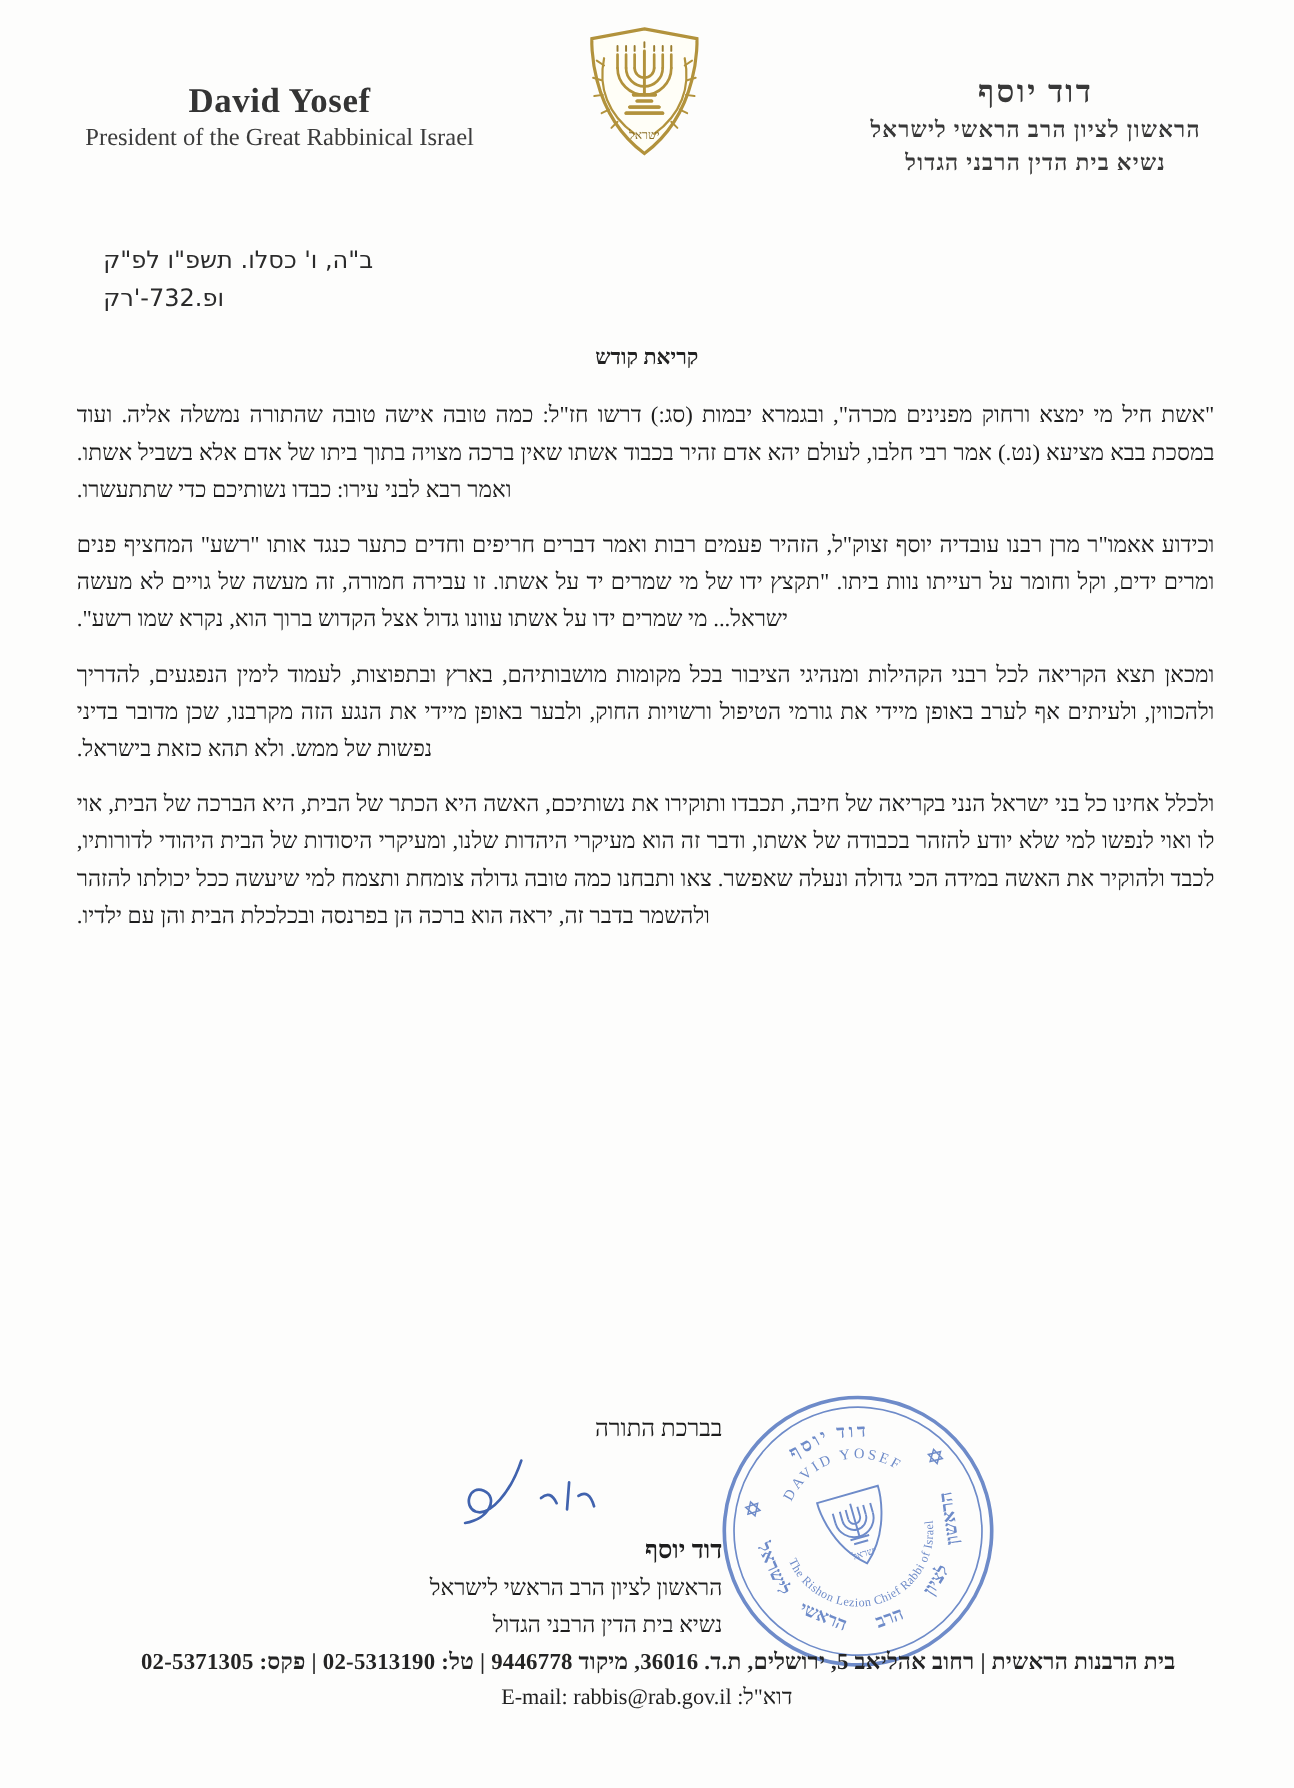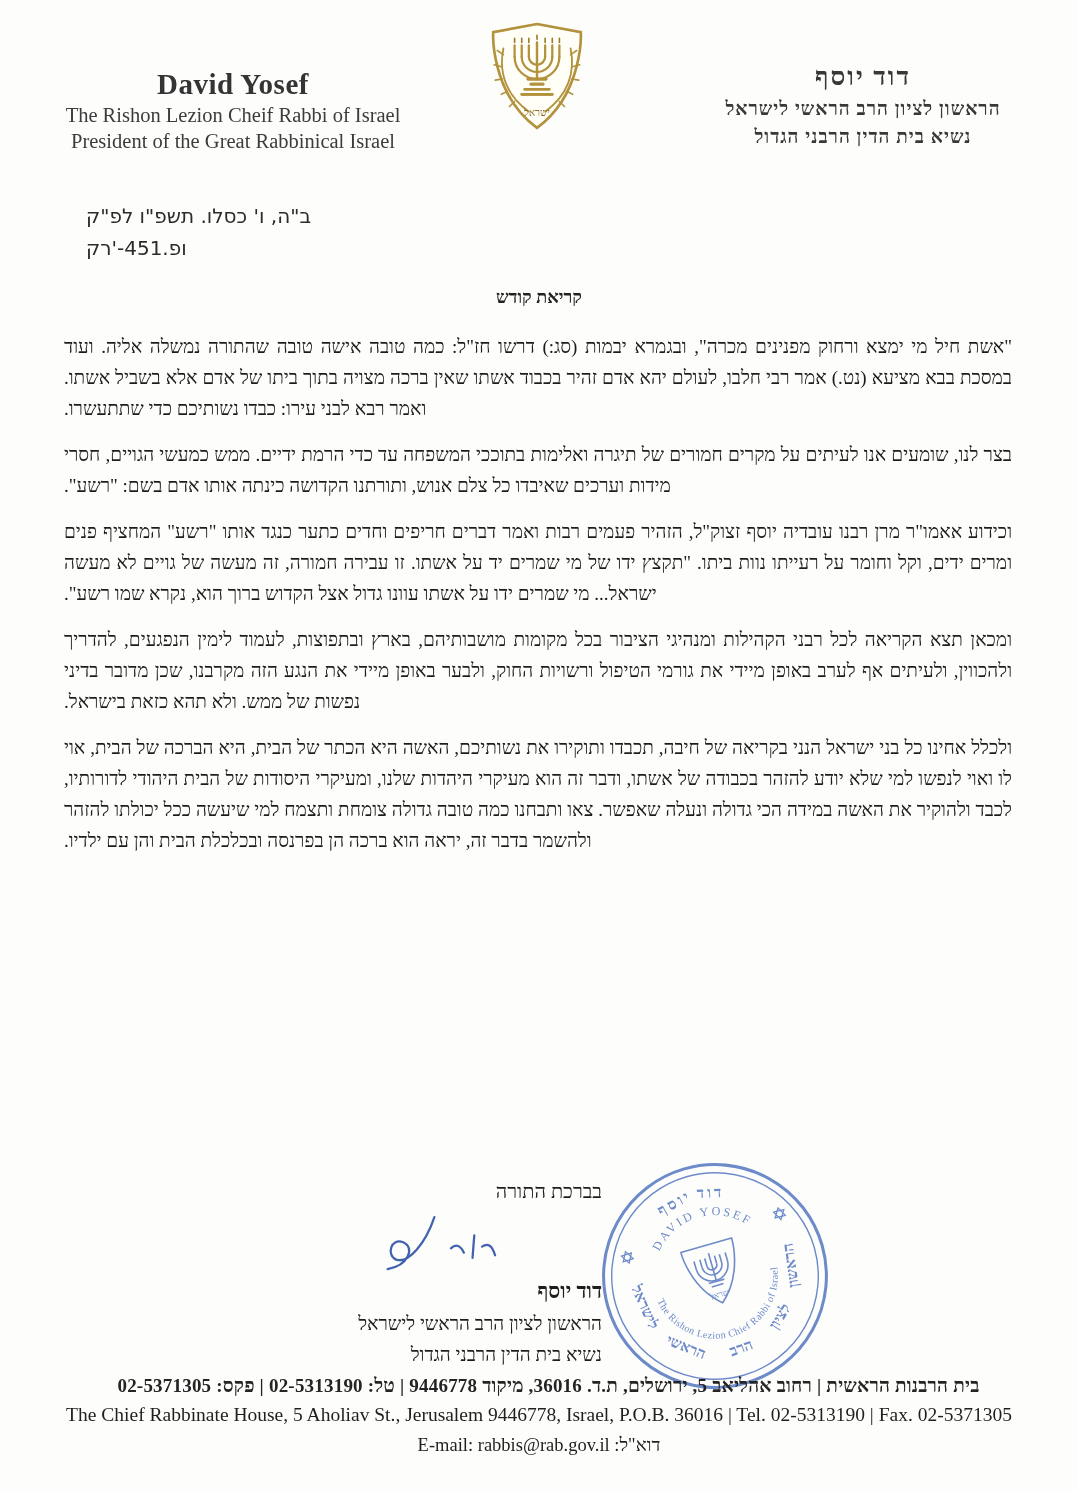--- a/index.html
+++ b/index.html
@@ -82,21 +82,20 @@
     direction:rtl;font-size:18.5px;color:#1f1f1f;line-height:30px;
   }
 </style>
 </head>
 <body>
 
 <div class="page">
 
   <div class="hdr-left">
     <div class="name">David Yosef</div>
-    <div class="sub">The Rishon Lezion Cheif Rabbi of Israel</div>
     <div class="sub">President of the Great Rabbinical Israel</div>
   </div>
 
   <div class="emblem-wrap">
     <svg viewBox="0 0 100 110" width="104" height="112" fill="none" stroke="#b2923c" stroke-width="2" stroke-linecap="round">
       <path d="M50,4 L93,12 C93,12 96,72 50,106 C4,72 7,12 7,12 Z" fill="#fffef7" stroke-width="2.6"></path>
 
       <path d="M17,28 C12,52 20,74 42,90" stroke-width="1.8"></path>
       <path d="M83,28 C88,52 80,74 58,90" stroke-width="1.8"></path>
       <path d="M17,34 l-6,-4 M15,46 l-7,-2 M16,58 l-7,1 M21,70 l-6,3 M28,80 l-5,5" stroke-width="1.6"></path>
@@ -116,28 +115,27 @@
   </div>
 
   <div class="hdr-right">
     <div class="name">דוד יוסף</div>
     <div class="sub">הראשון לציון הרב הראשי לישראל</div>
     <div class="sub">נשיא בית הדין הרבני הגדול</div>
   </div>
 
   <div class="dateblock">
     <div>ב"ה, ו' כסלו. תשפ"ו לפ"ק</div>
-    <div class="ref">קר'-451.פו</div>
+    <div class="ref">קר'-732.פו</div>
   </div>
 
   <div class="title">קריאת קודש</div>
 
   <div class="body-col">
     <p>"אשת חיל מי ימצא ורחוק מפנינים מכרה", ובגמרא יבמות (סג:) דרשו חז"ל: כמה טובה אישה טובה שהתורה נמשלה אליה. ועוד במסכת בבא מציעא (נט.) אמר רבי חלבו, לעולם יהא אדם זהיר בכבוד אשתו שאין ברכה מצויה בתוך ביתו של אדם אלא בשביל אשתו. ואמר רבא לבני עירו: כבדו נשותיכם כדי שתתעשרו.</p>
-    <p>בצר לנו, שומעים אנו לעיתים על מקרים חמורים של תיגרה ואלימות בתוככי המשפחה עד כדי הרמת ידיים. ממש כמעשי הגויים, חסרי מידות וערכים שאיבדו כל צלם אנוש, ותורתנו הקדושה כינתה אותו אדם בשם: "רשע".</p>
     <p>וכידוע אאמו"ר מרן רבנו עובדיה יוסף זצוק"ל, הזהיר פעמים רבות ואמר דברים חריפים וחדים כתער כנגד אותו "רשע" המחציף פנים ומרים ידים, וקל וחומר על רעייתו נוות ביתו. "תקצץ ידו של מי שמרים יד על אשתו. זו עבירה חמורה, זה מעשה של גויים לא מעשה ישראל... מי שמרים ידו על אשתו עוונו גדול אצל הקדוש ברוך הוא, נקרא שמו רשע".</p>
     <p>ומכאן תצא הקריאה לכל רבני הקהילות ומנהיגי הציבור בכל מקומות מושבותיהם, בארץ ובתפוצות, לעמוד לימין הנפגעים, להדריך ולהכווין, ולעיתים אף לערב באופן מיידי את גורמי הטיפול ורשויות החוק, ולבער באופן מיידי את הנגע הזה מקרבנו, שכן מדובר בדיני נפשות של ממש. ולא תהא כזאת בישראל.</p>
     <p>ולכלל אחינו כל בני ישראל הנני בקריאה של חיבה, תכבדו ותוקירו את נשותיכם, האשה היא הכתר של הבית, היא הברכה של הבית, אוי לו ואוי לנפשו למי שלא יודע להזהר בכבודה של אשתו, ודבר זה הוא מעיקרי היהדות שלנו, ומעיקרי היסודות של הבית היהודי לדורותיו, לכבד ולהוקיר את האשה במידה הכי גדולה ונעלה שאפשר. צאו ותבחנו כמה טובה גדולה צומחת ותצמח למי שיעשה ככל יכולתו להזהר ולהשמר בדבר זה, יראה הוא ברכה הן בפרנסה ובכלכלת הבית והן עם ילדיו.</p>
   </div>
 
   <div class="sigblock">
     <div class="closing">בברכת התורה</div>
     <svg class="sig-script" viewBox="0 0 170 90" fill="none" stroke="#4163ae" stroke-width="2.6" stroke-linecap="round">
       <path d="M152,58 Q147,41 137,48"></path>
       <path d="M128,35 L126,61"></path>
@@ -190,17 +188,16 @@
         <path d="M-5,-8 A5,5 0 0 0 5,-8"></path>
         <path d="M-16,-8 V-16 M-10,-8 V-16 M-5,-8 V-16 M5,-8 V-16 M10,-8 V-16 M16,-8 V-16"></path>
         <path d="M-8,9 H8 M-6,13 H6"></path>
         <text x="0" y="25" text-anchor="middle" font-size="8" fill="#5b7cc2" stroke="none">ישראל</text>
       </g>
     </svg>
   </div>
 
   <div class="footer">
     <div class="f-he">בית הרבנות הראשית | רחוב אהליאב 5, ירושלים, ת.ד. 36016, מיקוד 9446778 | טל: 02-5313190 | פקס: 02-5371305</div>
-    <div class="f-en">The Chief Rabbinate House, 5 Aholiav St., Jerusalem 9446778, Israel, P.O.B. 36016  |  Tel. 02-5313190  |  Fax. 02-5371305</div>
     <div class="f-mail">דוא"ל: E-mail: rabbis@rab.gov.il</div>
   </div>
 
 </div>
 
 </body></html>

